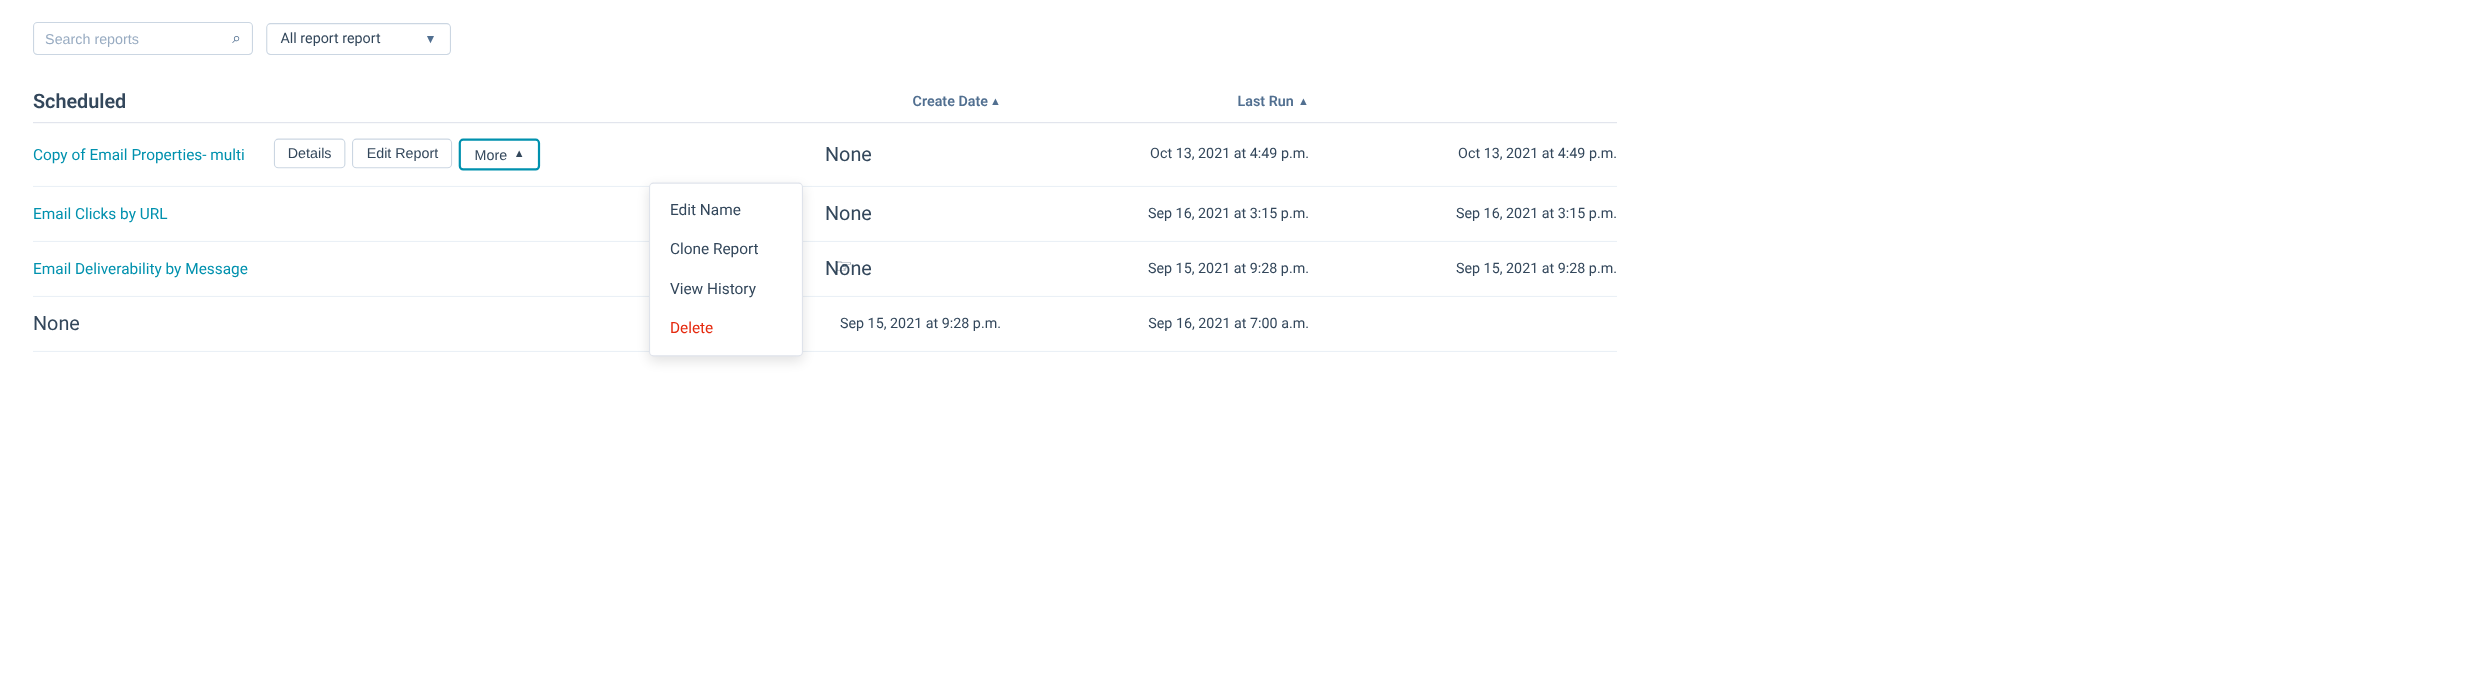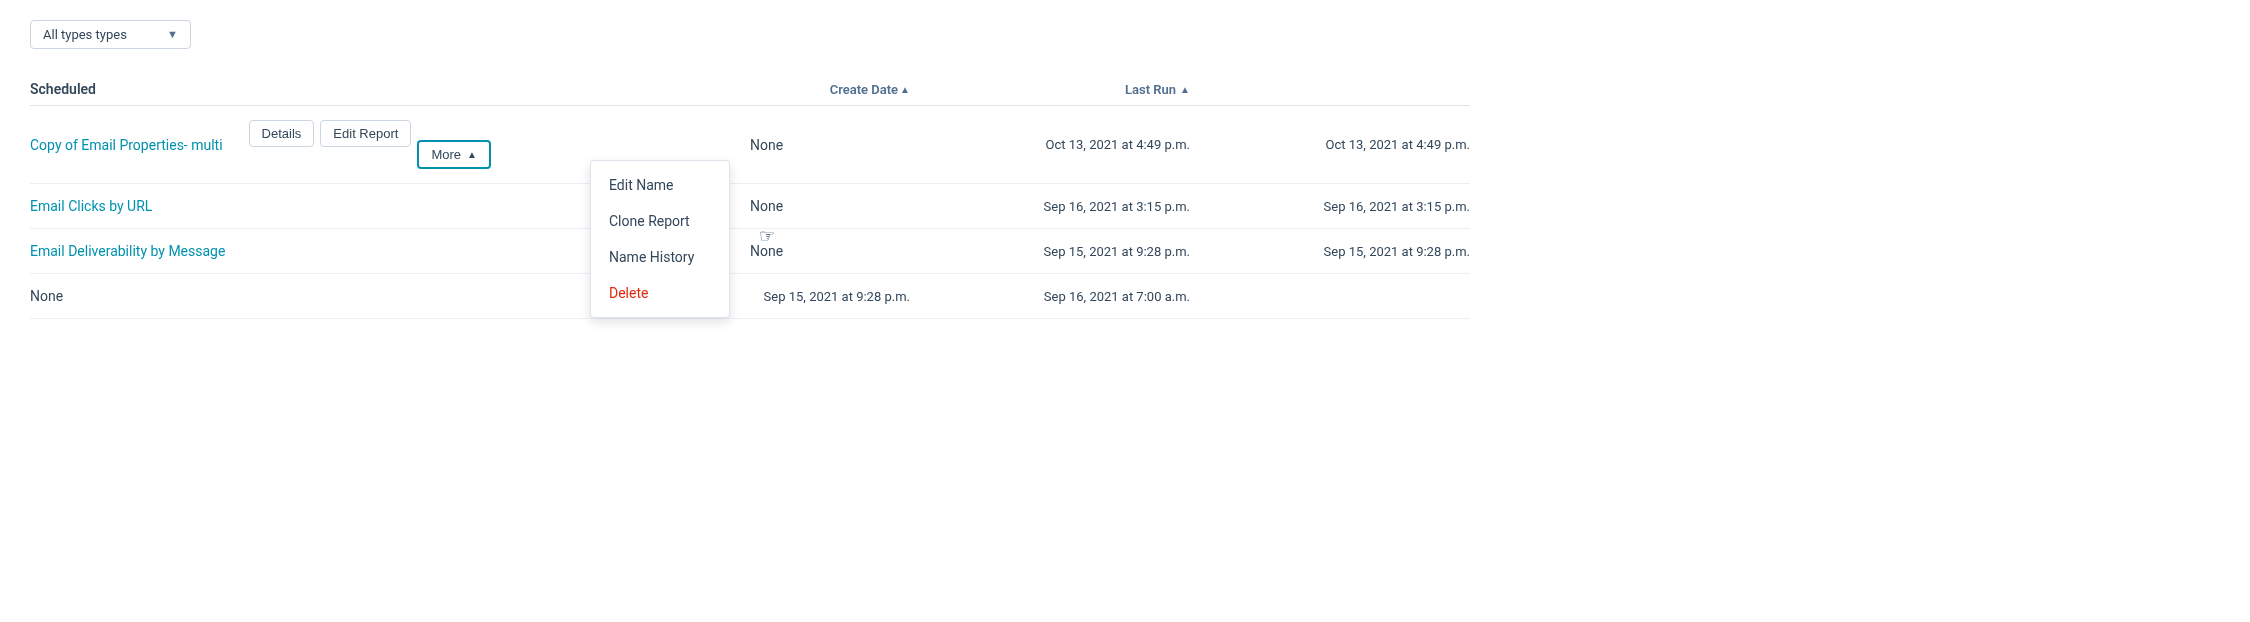--- a/index.html
+++ b/index.html
@@ -114,25 +114,24 @@
       background: #fff;
       color: #33475b;
       border-radius: 4px;
       padding: 5px 12px;
       font-size: 13px;
       cursor: pointer;
       display: flex;
       align-items: center;
       gap: 6px;
       position: relative;
-      margin-top: 20px;
     }
     .btn-more .caret { color: #33475b; font-size: 10px; }
 
-    .col-scheduled { color: #33475b; font-size: 14px; }
+    .col-scheduled { color: #33475b; font-size: 18px; }
     .col-date { text-align: right; font-size: 13px; color: #33475b; }
 
     
     .dropdown-menu {
       position: absolute;
       top: 54px;
       left: 560px;
       background: #fff;
       border: 1px solid #dfe3eb;
       border-radius: 4px;
@@ -158,22 +157,26 @@
       pointer-events: none;
       z-index: 200;
     }
   </style>
 </head>
 <body>
 
 <div class="page-wrapper">
 
   <div class="toolbar">
+    <div class="search-box">
+      <input type="text" placeholder="Search reports" style="">
+      <span class="search-icon-wrap">⌕</span>
+    </div>
     <div class="filter-dropdown">
-      <span>All types types</span>
+      <span>All report report</span>
       <span class="chevron">▼</span>
     </div>
   </div>
 
   <div class="table-wrapper">
 
     <div class="table-header">
       <div class="col-scheduled">Scheduled</div>
       <div class="col-create">
         <span>Create Date</span>
@@ -200,21 +203,21 @@
       <div class="col-scheduled">None</div>
       <div class="col-date">Oct 13, 2021 at 4:49 p.m.</div>
       <div class="col-date">Oct 13, 2021 at 4:49 p.m.</div>
 
       <div class="dropdown-menu">
         <div class="dropdown-item">Edit Name</div>
         <div class="dropdown-item" style="position:relative;">
           <span>Clone Report</span>
           <span class="cursor-hand">☞</span>
         </div>
-        <div class="dropdown-item">Name History</div>
+        <div class="dropdown-item">View History</div>
         <div class="dropdown-item delete">Delete</div>
       </div>
     </div>
 
     <div class="table-row" id="row2">
       <div class="report-name-cell">
         <a class="report-link">Email Clicks by URL</a>
       </div>
       <div class="col-scheduled">None</div>
       <div class="col-date">Sep 16, 2021 at 3:15 p.m.</div>

